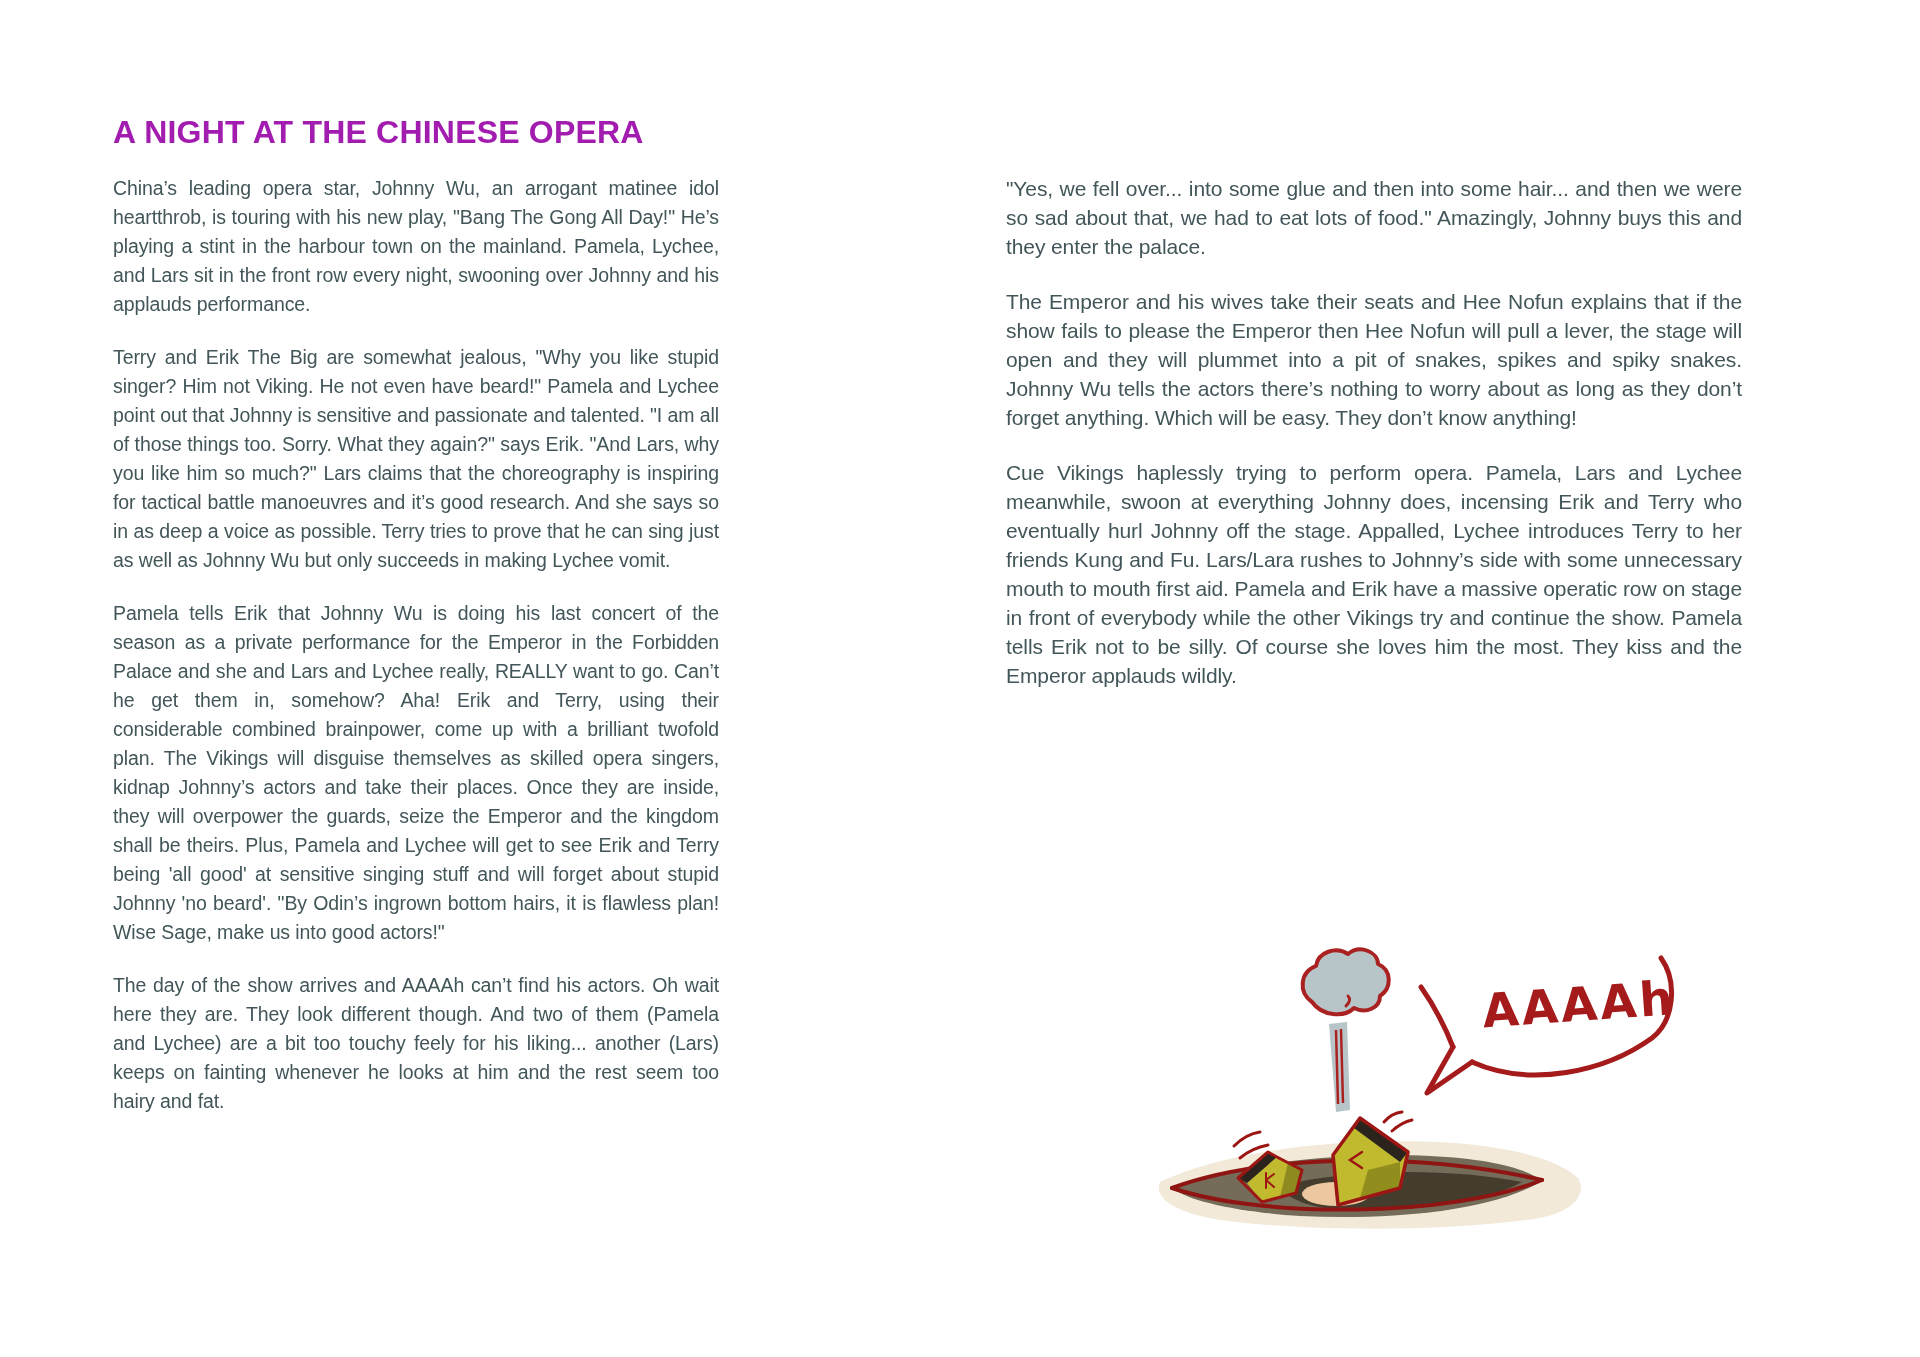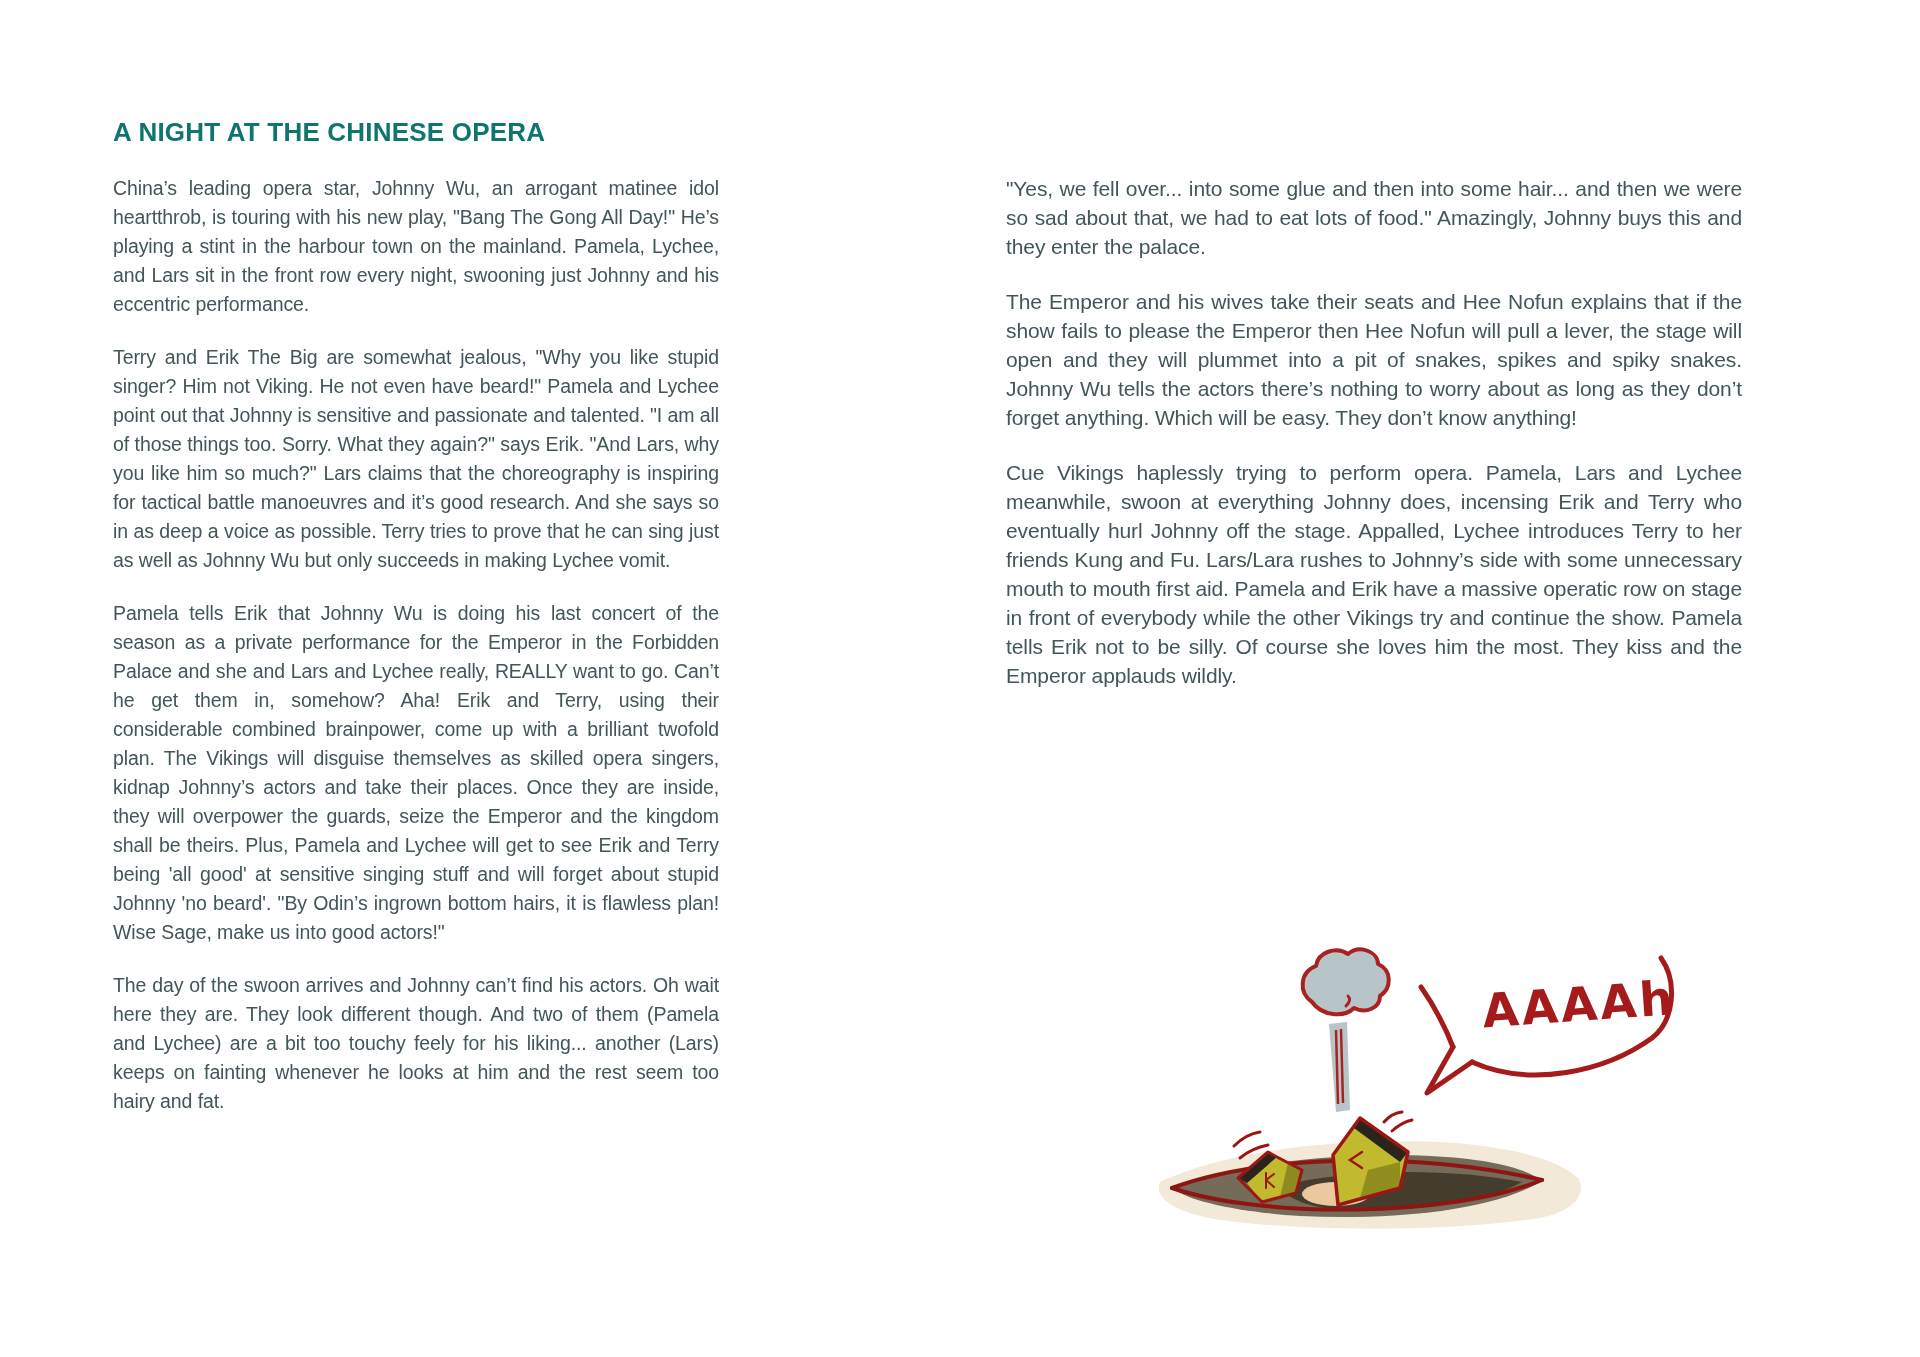--- a/index.html
+++ b/index.html
@@ -8,22 +8,22 @@
     background:#ffffff;
     font-family:"Liberation Sans", sans-serif;
     color:#3f5458;
   }
   .page{position:absolute;inset:0;}
   .col{position:absolute;}
   .col-left{left:113px;top:118px;width:606px;}
   .col-right{left:1006px;top:174px;width:736px;}
   h1.doc-title{
     margin:0 0 28px 0;
-    font-size:26px;line-height:28px;font-weight:bold;
-    letter-spacing:0.2px;color:#0f766e;
+    font-size:32px;line-height:28px;font-weight:bold;
+    letter-spacing:0.2px;color:#a21caf;
   }
   p.story{
     margin:0 0 24px 0;
     font-size:19.5px;line-height:29px;
     text-align:justify;letter-spacing:-0.1px;
     color:#42565a;
   }
   .col-right p.story{font-size:21px;line-height:29px;margin-bottom:26px;}
   .illus{position:absolute;left:1150px;top:930px;width:620px;height:340px;}
   .bubble-text{
@@ -31,24 +31,24 @@
     font-weight:bold;
   }
 </style>
 </head>
 <body>
 
 <div class="page">
 
   <div class="col col-left">
     <h1 class="doc-title">A NIGHT AT THE CHINESE OPERA</h1>
-    <p class="story">China’s leading opera star, Johnny Wu, an arrogant matinee idol heartthrob, is touring with his new play, "Bang The Gong All Day!" He’s playing a stint in the harbour town on the mainland. Pamela, Lychee, and Lars sit in the front row every night, swooning just Johnny and his eccentric performance.</p>
+    <p class="story">China’s leading opera star, Johnny Wu, an arrogant matinee idol heartthrob, is touring with his new play, "Bang The Gong All Day!" He’s playing a stint in the harbour town on the mainland. Pamela, Lychee, and Lars sit in the front row every night, swooning over Johnny and his applauds performance.</p>
     <p class="story">Terry and Erik The Big are somewhat jealous, "Why you like stupid singer? Him not Viking. He not even have beard!" Pamela and Lychee point out that Johnny is sensitive and passionate and talented. "I am all of those things too. Sorry. What they again?" says Erik. "And Lars, why you like him so much?" Lars claims that the choreography is inspiring for tactical battle manoeuvres and it’s good research. And she says so in as deep a voice as possible. Terry tries to prove that he can sing just as well as Johnny Wu but only succeeds in making Lychee vomit.</p>
     <p class="story">Pamela tells Erik that Johnny Wu is doing his last concert of the season as a private performance for the Emperor in the Forbidden Palace and she and Lars and Lychee really, REALLY want to go. Can’t he get them in, somehow? Aha! Erik and Terry, using their considerable combined brainpower, come up with a brilliant twofold plan. The Vikings will disguise themselves as skilled opera singers, kidnap Johnny’s actors and take their places. Once they are inside, they will overpower the guards, seize the Emperor and the kingdom shall be theirs. Plus, Pamela and Lychee will get to see Erik and Terry being 'all good' at sensitive singing stuff and will forget about stupid Johnny 'no beard'. "By Odin’s ingrown bottom hairs, it is flawless plan! Wise Sage, make us into good actors!"</p>
-    <p class="story">The day of the swoon arrives and Johnny can’t find his actors. Oh wait here they are. They look different though. And two of them (Pamela and Lychee) are a bit too touchy feely for his liking... another (Lars) keeps on fainting whenever he looks at him and the rest seem too hairy and fat.</p>
+    <p class="story">The day of the show arrives and AAAAh can’t find his actors. Oh wait here they are. They look different though. And two of them (Pamela and Lychee) are a bit too touchy feely for his liking... another (Lars) keeps on fainting whenever he looks at him and the rest seem too hairy and fat.</p>
   </div>
 
   <div class="col col-right">
     <p class="story">"Yes, we fell over... into some glue and then into some hair... and then we were so sad about that, we had to eat lots of food." Amazingly, Johnny buys this and they enter the palace.</p>
     <p class="story">The Emperor and his wives take their seats and Hee Nofun explains that if the show fails to please the Emperor then Hee Nofun will pull a lever, the stage will open and they will plummet into a pit of snakes, spikes and spiky snakes. Johnny Wu tells the actors there’s nothing to worry about as long as they don’t forget anything. Which will be easy. They don’t know anything!</p>
     <p class="story">Cue Vikings haplessly trying to perform opera. Pamela, Lars and Lychee meanwhile, swoon at everything Johnny does, incensing Erik and Terry who eventually hurl Johnny off the stage. Appalled, Lychee introduces Terry to her friends Kung and Fu. Lars/Lara rushes to Johnny’s side with some unnecessary mouth to mouth first aid. Pamela and Erik have a massive operatic row on stage in front of everybody while the other Vikings try and continue the show. Pamela tells Erik not to be silly. Of course she loves him the most. They kiss and the Emperor applauds wildly.</p>
   </div>
 
   <svg class="illus" viewBox="0 0 620 340" aria-hidden="true">
 

